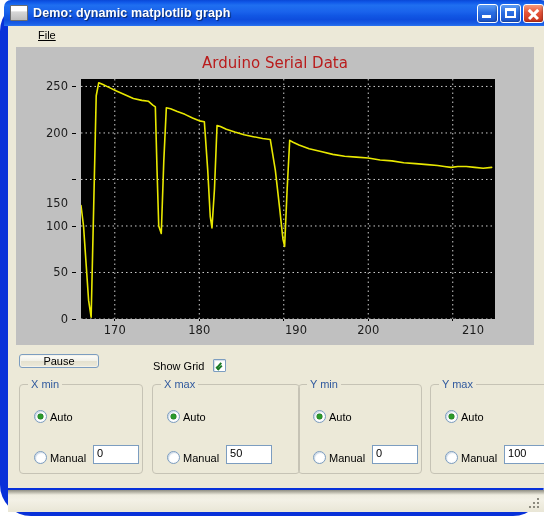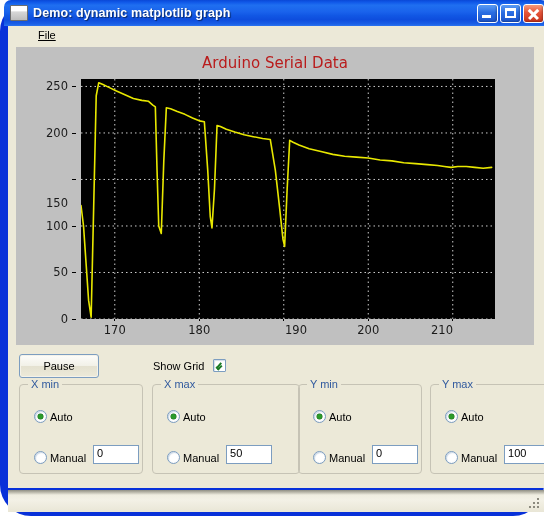--- a/index.html
+++ b/index.html
@@ -115,21 +115,21 @@
     transform:translateX(-50%);top:2px;
     font-family:"DejaVu Sans",sans-serif;white-space:nowrap;
   }
   .tickmark{position:absolute;background:#000;}
 
   
   #ctrlrow{
     position:absolute;left:0;top:305px;width:536px;height:36px;
   }
   #pause-btn{
-    position:absolute;left:11px;top:5px;width:80px;height:24px;
+    position:absolute;left:11px;top:5px;width:80px;height:14px;
     background:linear-gradient(to bottom,#fdfdfb 0%,#f2f1e8 48%,#e4e1d0 52%,#edead9 100%);
     border:1px solid #7c9dc0;border-radius:3px;
     box-shadow:0 0 0 1px #f4f2e9 inset;
     font-size:11px;color:#000;
     display:flex;align-items:center;justify-content:center;
     box-sizing:border-box;cursor:default;
   }
   .cbwrap{
     position:absolute;top:10px;display:flex;align-items:center;gap:5px;
     font-size:11px;color:#000;
@@ -237,21 +237,21 @@
         </div>
       <div class="xtickbox" id="xtickbox">
           <div class="xlab" style="left: 33.7959px;">170</div>
           <div class="tickmark" style="left: 33.2959px; width: 1px; height: 4px; top: -4px;"></div>
           <div class="xlab" style="left: 118.286px;">180</div>
           <div class="tickmark" style="left: 117.786px; width: 1px; height: 4px; top: -4px;"></div>
           <div class="xlab" style="left: 215px;">190</div>
           <div class="tickmark" style="left: 202.276px; width: 1px; height: 4px; top: -4px;"></div>
           <div class="xlab" style="left: 287.265px;">200</div>
           <div class="tickmark" style="left: 286.765px; width: 1px; height: 4px; top: -4px;"></div>
-          <div class="xlab" style="left: 361px;">210</div>
+          <div class="xlab" style="left: 392px;">210</div>
           <div class="tickmark" style="left: 371.255px; width: 1px; height: 4px; top: -4px;"></div>
         </div>
 
       <div id="plot">
         <svg id="plotsvg" width="414" height="240" viewBox="0 0 414 240">
           <g id="gridlines">
               <line x1="33.795918367346935" y1="0" x2="33.795918367346935" y2="240" stroke="#cccccc" stroke-width="1" stroke-dasharray="1.5 3"></line>
               <line x1="118.28571428571428" y1="0" x2="118.28571428571428" y2="240" stroke="#cccccc" stroke-width="1" stroke-dasharray="1.5 3"></line>
               <line x1="202.77551020408163" y1="0" x2="202.77551020408163" y2="240" stroke="#cccccc" stroke-width="1" stroke-dasharray="1.5 3"></line>
               <line x1="287.265306122449" y1="0" x2="287.265306122449" y2="240" stroke="#cccccc" stroke-width="1" stroke-dasharray="1.5 3"></line>

